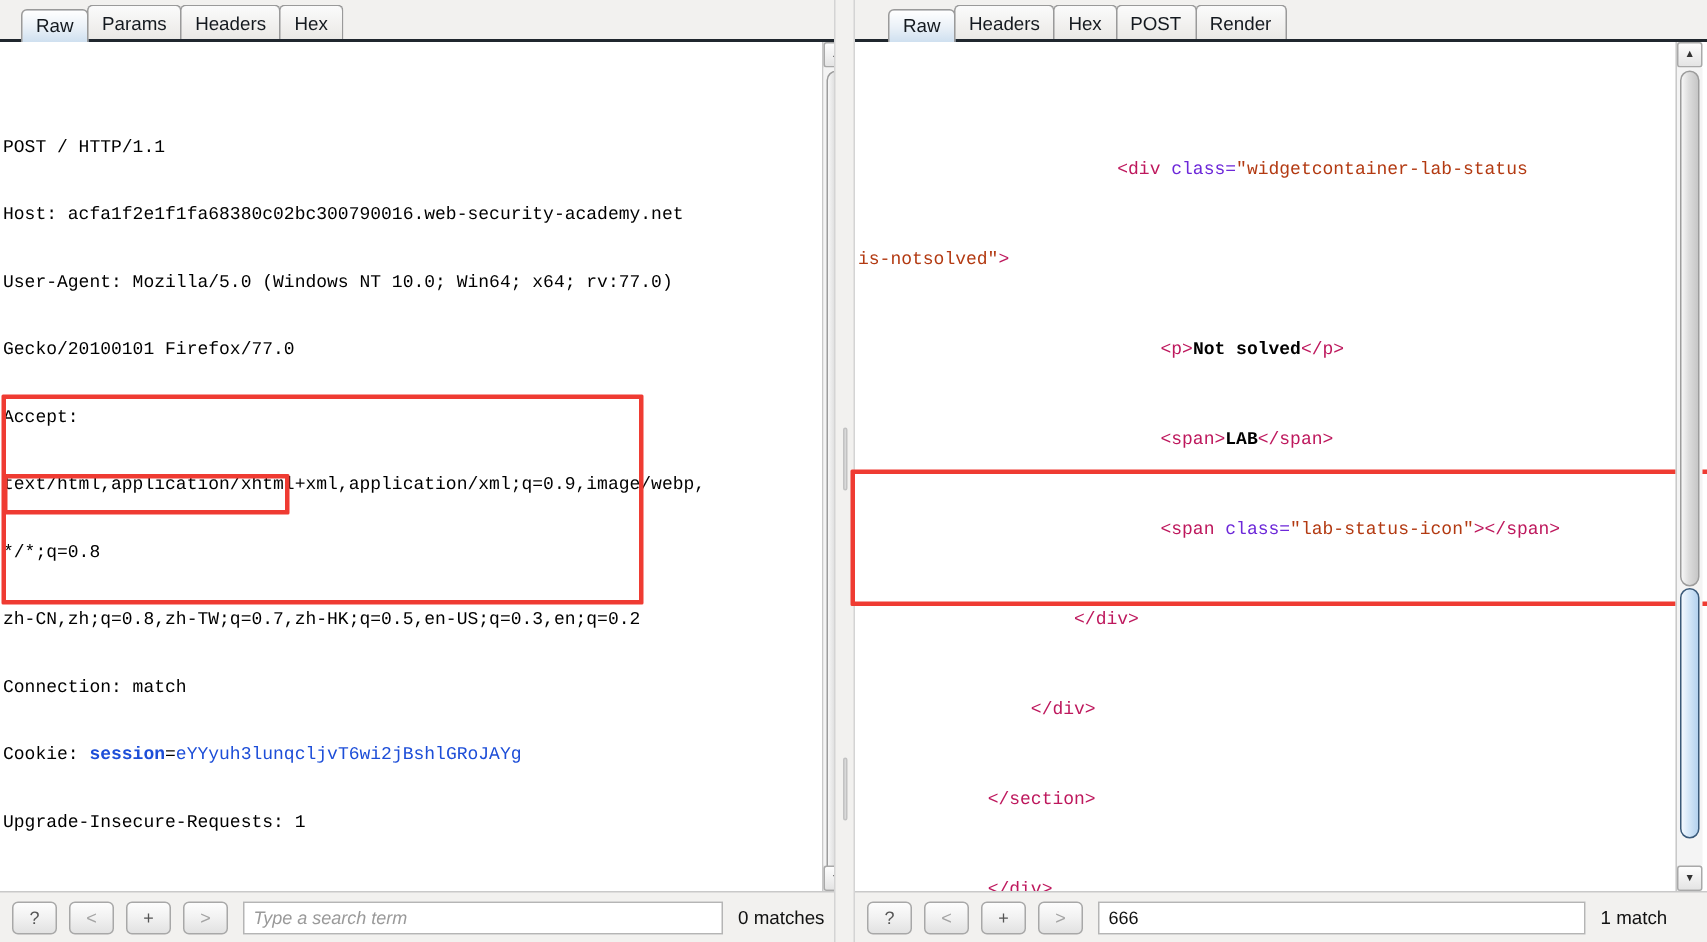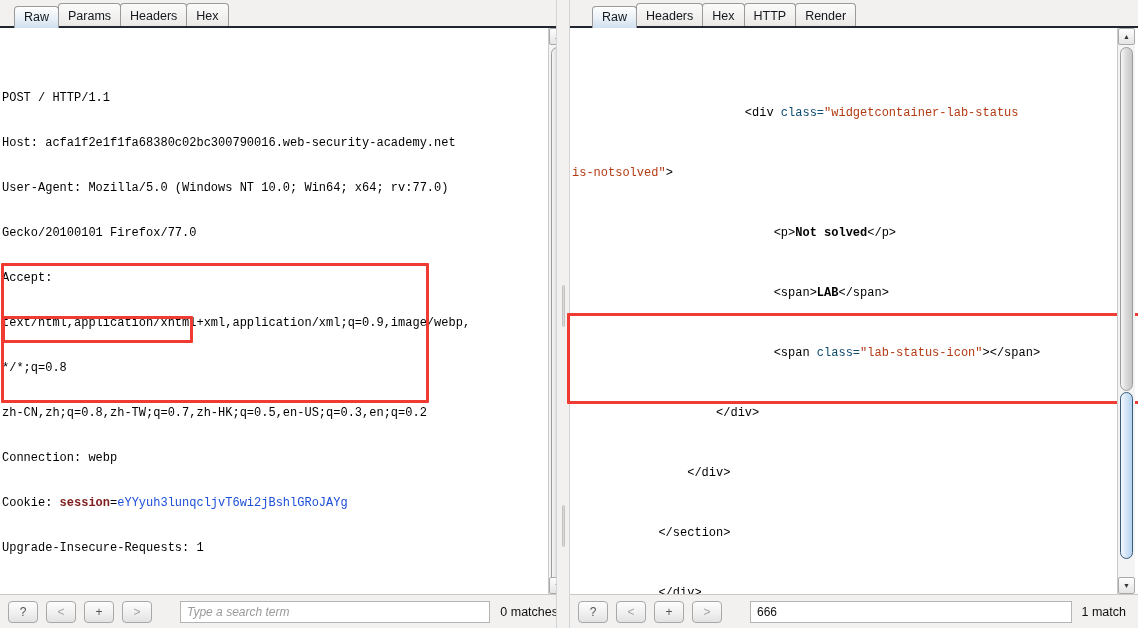--- a/index.html
+++ b/index.html
@@ -66,26 +66,26 @@
     font-size:12px;
     line-height:15px;
     white-space:pre-wrap;
     color:#000;
   }
   .panel-left .codearea{height:570px;width:570px;padding:3px 0 0 2px;}
   .panel-right .codearea{height:570px;width:568px;padding:3px 0 0 2px;}
 
   .code{position:relative;display:block;}
   .ln{display:block;min-height:15px;white-space:pre-wrap;word-break:break-all;}
-  .k-tag{color:#000000;margin-top:33px;}
-  .k-attr{color:#0c4a6e;}
+  .k-tag{color:#be185d;margin-top:33px;}
+  .k-attr{color:#6d28d9;}
   .k-val{color:#b33a12;}
   .k-txt{color:#000;font-weight:bold;}
   .k-red{color:#1d4ed8;}
-  .k-name{color:#7f1d1d;}
+  .k-name{color:#1d4ed8;}
   .k-bold{font-weight:bold;}
 
   
   .redbox{
     position:absolute;border:3px solid #ef3b32;border-radius:1px;
     pointer-events:none;
   }
 
   
   .vscroll{
@@ -148,21 +148,21 @@
     border:1px solid #a8a8a8;border-radius:4px;
     background:linear-gradient(to bottom,#fdfdfd 0%,#f1f1f1 50%,#e2e2e2 100%);
     color:#555;font-size:12px;
     display:flex;align-items:center;justify-content:center;
     cursor:default;
   }
   .fbtn.dim{color:#a3a3a3;}
   .finput{
     flex:1;height:22px;box-sizing:border-box;
     border:1px solid #b5b5b5;background:#fff;
-    margin:0 10px 0 20px;
+    margin:0 10px 0 2px;
     padding:0 6px;
     font-size:12px;color:#111;
     font-family:"Liberation Sans",sans-serif;
     display:flex;align-items:center;
     overflow:hidden;
   }
   .finput .ph{color:#9a9a9a;font-style:italic;}
   .matches{
     font-size:12.5px;color:#111;white-space:nowrap;padding-right:4px;
   }
@@ -197,21 +197,21 @@
     <div class="codearea">
       <div class="code">
         <span class="ln">POST / HTTP/1.1</span>
         <span class="ln">Host: acfa1f2e1f1fa68380c02bc300790016.web-security-academy.net</span>
         <span class="ln">User-Agent: Mozilla/5.0 (Windows NT 10.0; Win64; x64; rv:77.0)</span>
         <span class="ln">Gecko/20100101 Firefox/77.0</span>
         <span class="ln">Accept:</span>
         <span class="ln">text/html,application/xhtml+xml,application/xml;q=0.9,image/webp,</span>
         <span class="ln">*/*;q=0.8</span>
         <span class="ln">zh-CN,zh;q=0.8,zh-TW;q=0.7,zh-HK;q=0.5,en-US;q=0.3,en;q=0.2</span>
-        <span class="ln">Connection: webp</span>
+        <span class="ln">Connection: match</span>
         <span class="ln"><span>Cookie: </span><span class="k-name k-bold">session</span><span>=</span><span class="k-red">eYYyuh3lunqcljvT6wi2jBshlGRoJAYg</span></span>
         <span class="ln">Upgrade-Insecure-Requests: 1</span>
         
         
         
         
         
         
         
         
@@ -255,21 +255,21 @@
       <div class="tab active">
           <span>Raw</span>
         </div>
       <div class="tab">
           <span>Headers</span>
         </div>
       <div class="tab">
           <span>Hex</span>
         </div>
       <div class="tab">
-          <span>HTTP</span>
+          <span>POST</span>
         </div>
       <div class="tab">
           <span>Render</span>
         </div>
       <div class="tab-underline">
         <div class="gap" style="left:22px;width:45px;"></div>
       </div>
     </div>
 
     <div class="codearea">

